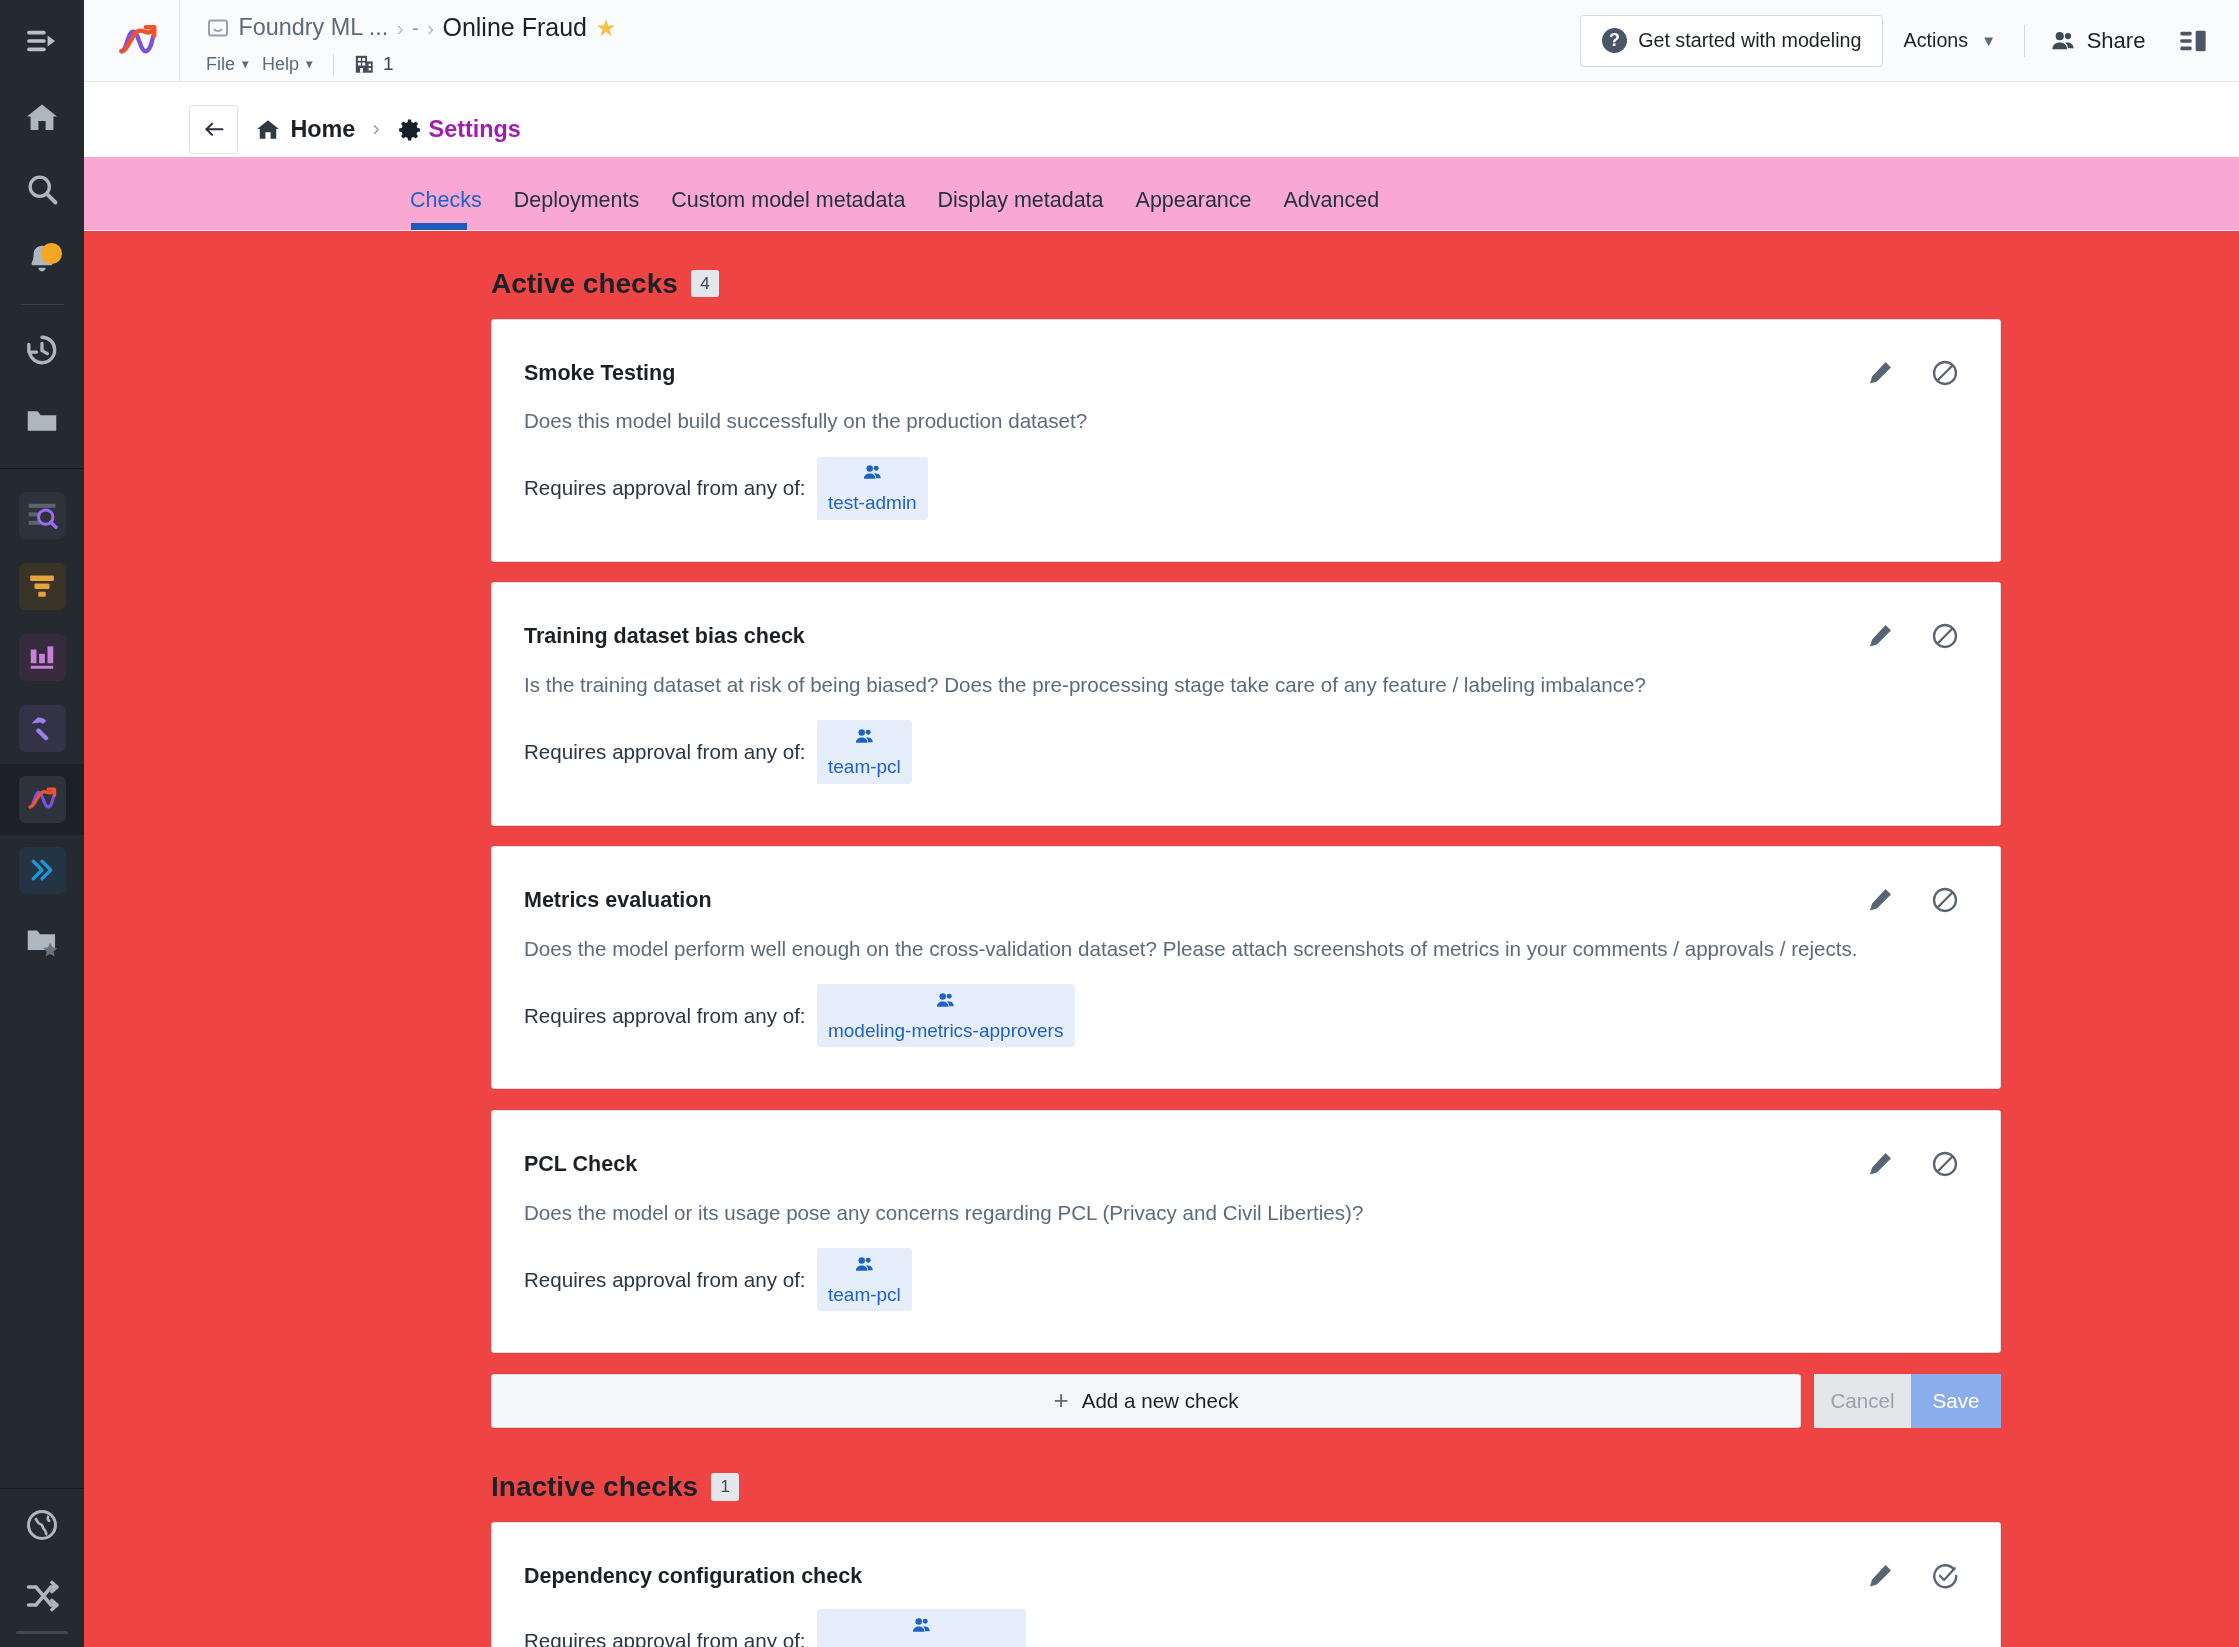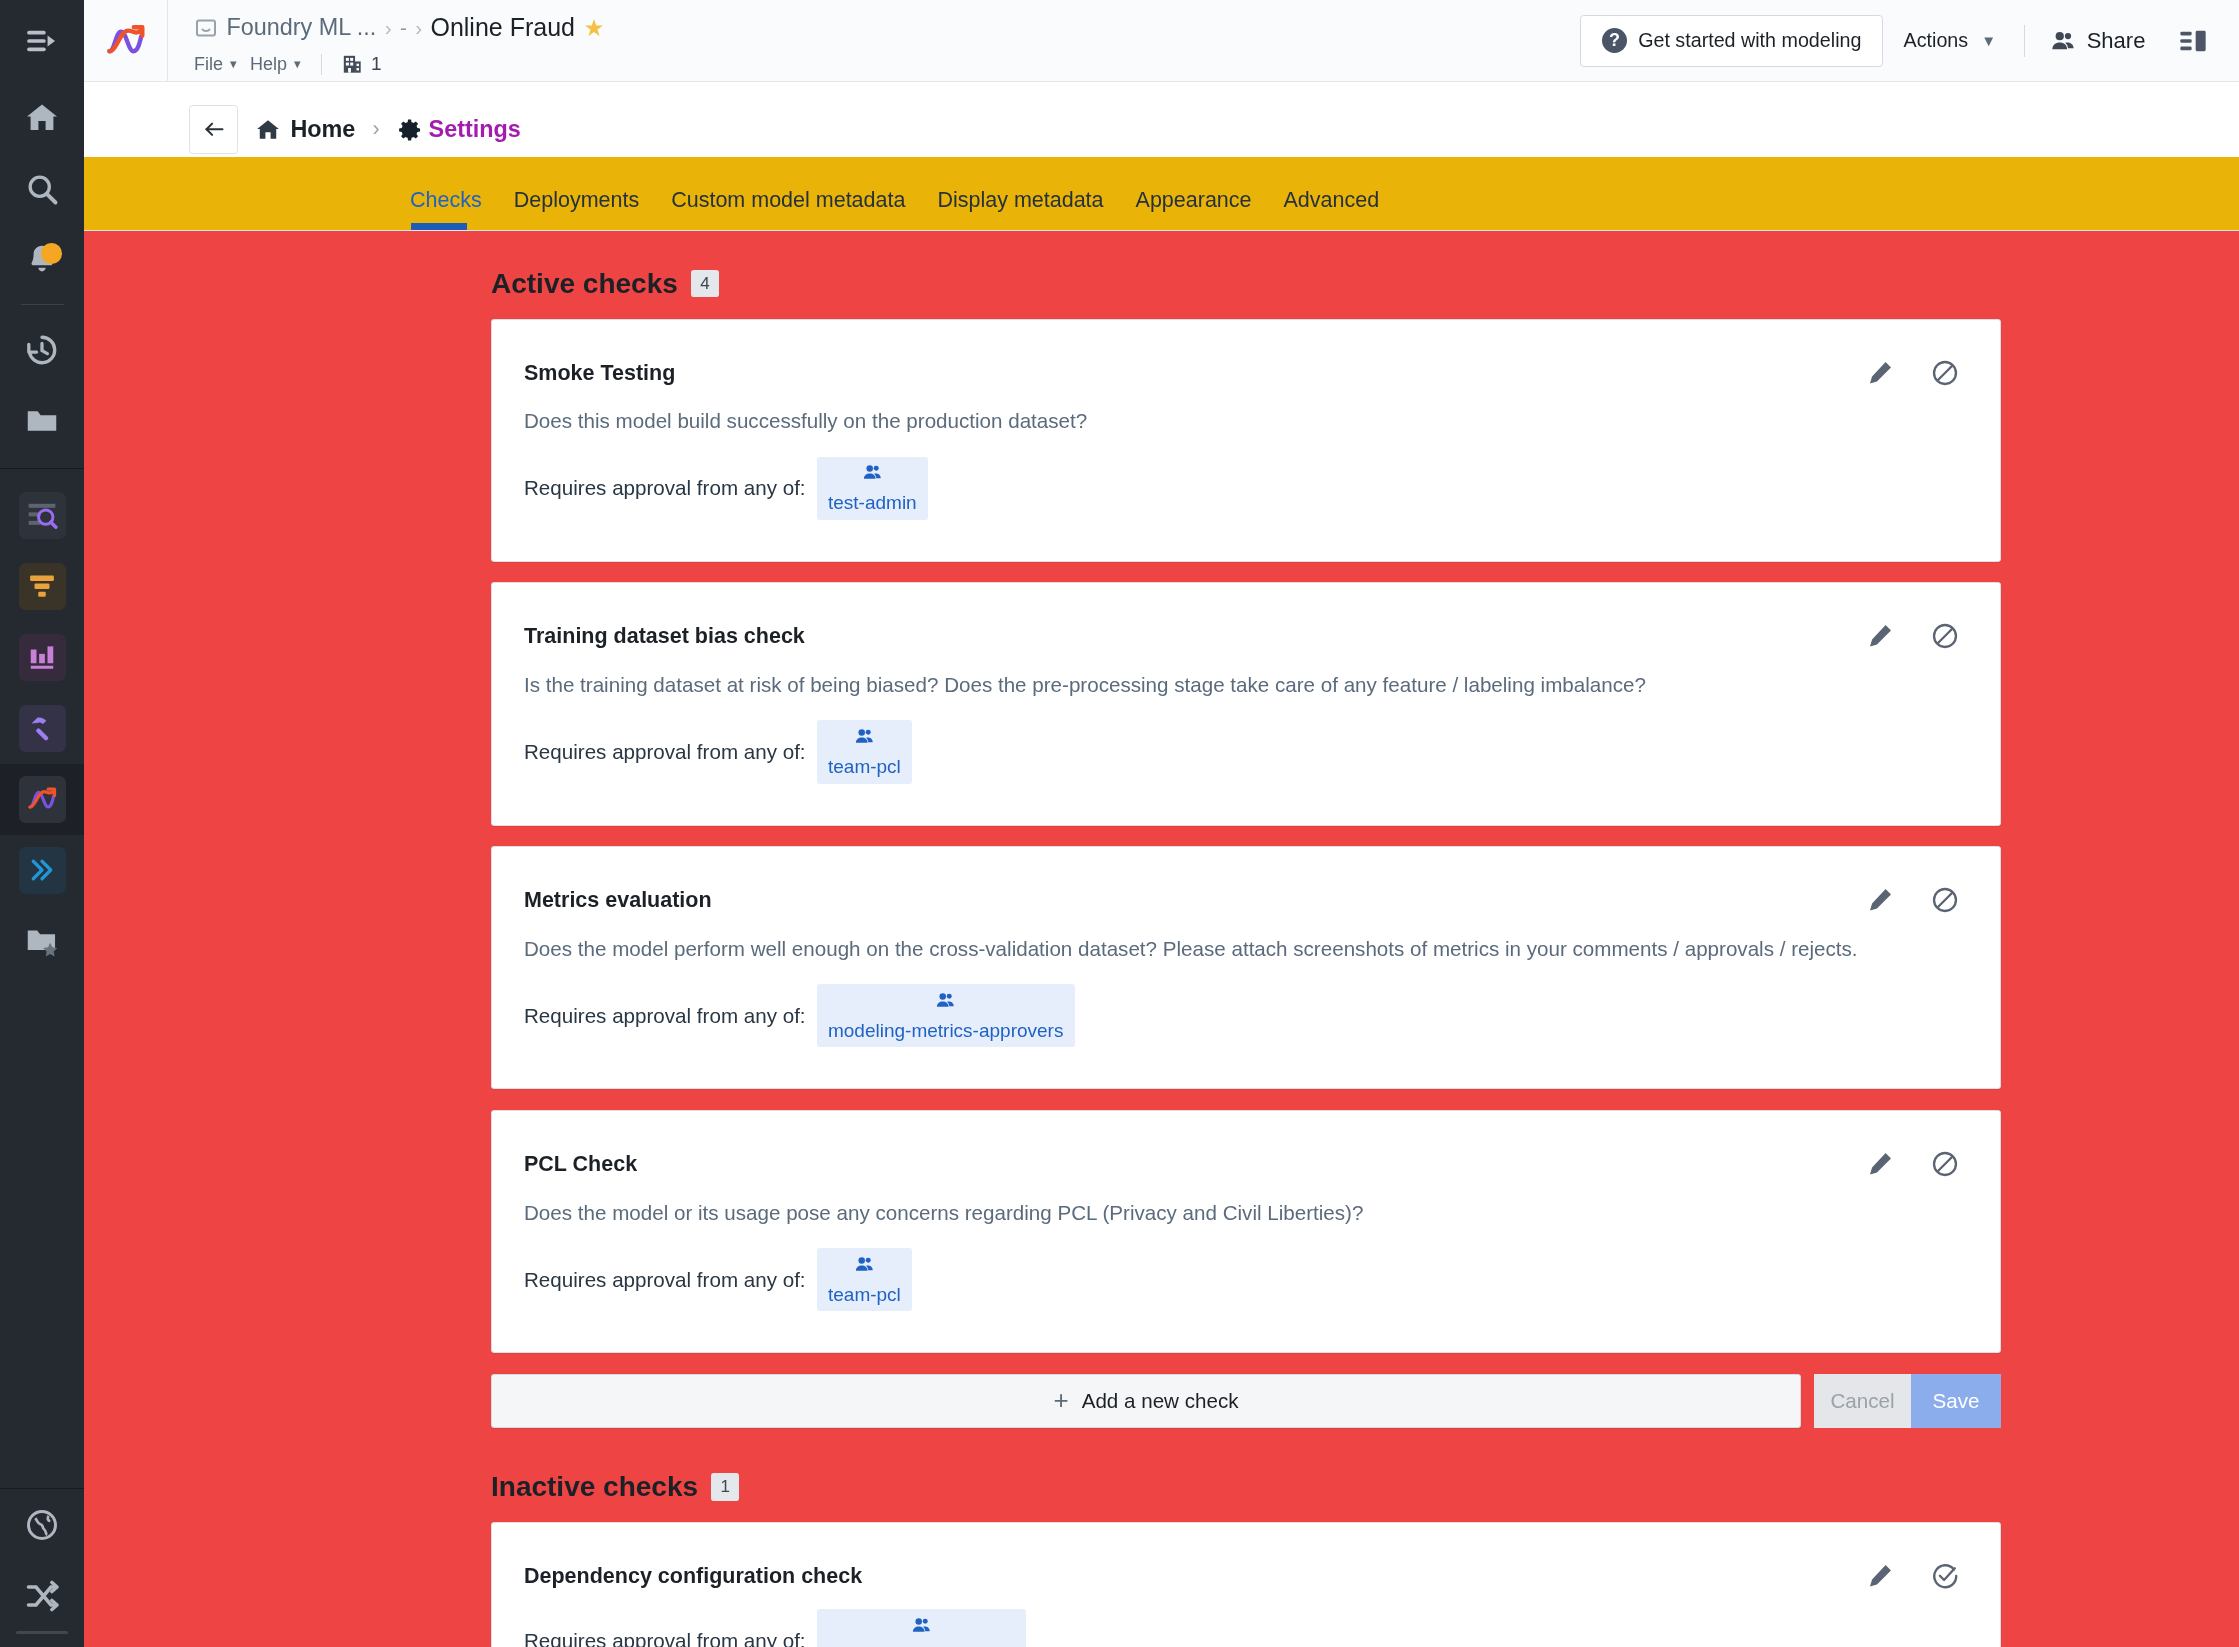--- a/index.html
+++ b/index.html
@@ -39,21 +39,21 @@
     position: absolute; width: 20.6px; height: 20.6px; border-radius: 50%;
     background: #f5a623; top: 19px; right: 22.5px;
   }
 
   
   .right { flex: 1 1 auto; display: flex; flex-direction: column; min-width: 0; }
 
   
   .topbar {
     height: 82px; background: #fafbfc; border-bottom: 0.9px solid #e3e6ea;
-    display: flex; align-items: stretch; flex: 0 0 82px;
+    display: flex; align-items: stretch; flex: 0 0 82px; padding-left: 12px;
   }
   .logo-cell {
     width: 84px; display: flex; align-items: center; justify-content: center;
     border-right: 0.9px solid #e3e6ea;
   }
   .title-block { padding: 9.4px 0 0 26px; display: flex; flex-direction: column; justify-content: center; }
   .crumb-row { display: flex; align-items: center; gap: 8.4px; height: 37px; }
   .crumb-parent { color: #5c6b7a; font-size: 23.4px; }
   .crumb-sep { color: #b4bcc4; font-size: 20.6px; }
   .crumb-dash { color: #8d98a3; font-size: 20.6px; }
@@ -90,21 +90,21 @@
   .back-btn {
     width: 49px; height: 49px; border: 0.9px solid #dfe3e7; border-radius: 3.7px; background:#fff;
     display: flex; align-items: center; justify-content: center; cursor: pointer;
     color: #2a3139; font-size: 24px;
   }
   .bc-home { display: flex; align-items: center; gap: 9.4px; color: #1c2127; font-size: 23.4px; font-weight: bold; cursor: pointer; }
   .bc-sep { color: #9aa4ae; font-size: 21.5px; }
   .bc-settings { display: flex; align-items: center; gap: 6px; color: #a21caf; font-size: 23.4px; font-weight: bold; }
 
   
-  .tabs-wrap { background: #eab308; border-bottom: 0.9px solid #e3e6ea; position: relative; }
+  .tabs-wrap { background: #f9a8d4; border-bottom: 0.9px solid #e3e6ea; position: relative; }
   .tabs { display: flex; align-items: flex-end; gap: 32px; padding: 26px 0 0 326px; height: 73px; }
   .tab { font-size: 21.5px; color: #25313d; padding-bottom: 17px; cursor: pointer; white-space: nowrap; }
   .tab.active { color: #1f62c4; }
   .tab-indicator {
     position: absolute; left: 327px; bottom: 0; width: 56px; height: 6.6px; background: #1b5cb8;
   }
 
   
   .main { flex: 1 1 auto; background: #ef4444; overflow: hidden; padding: 0 0 0 0; }
   .content { padding: 37px 0 0 0; }

